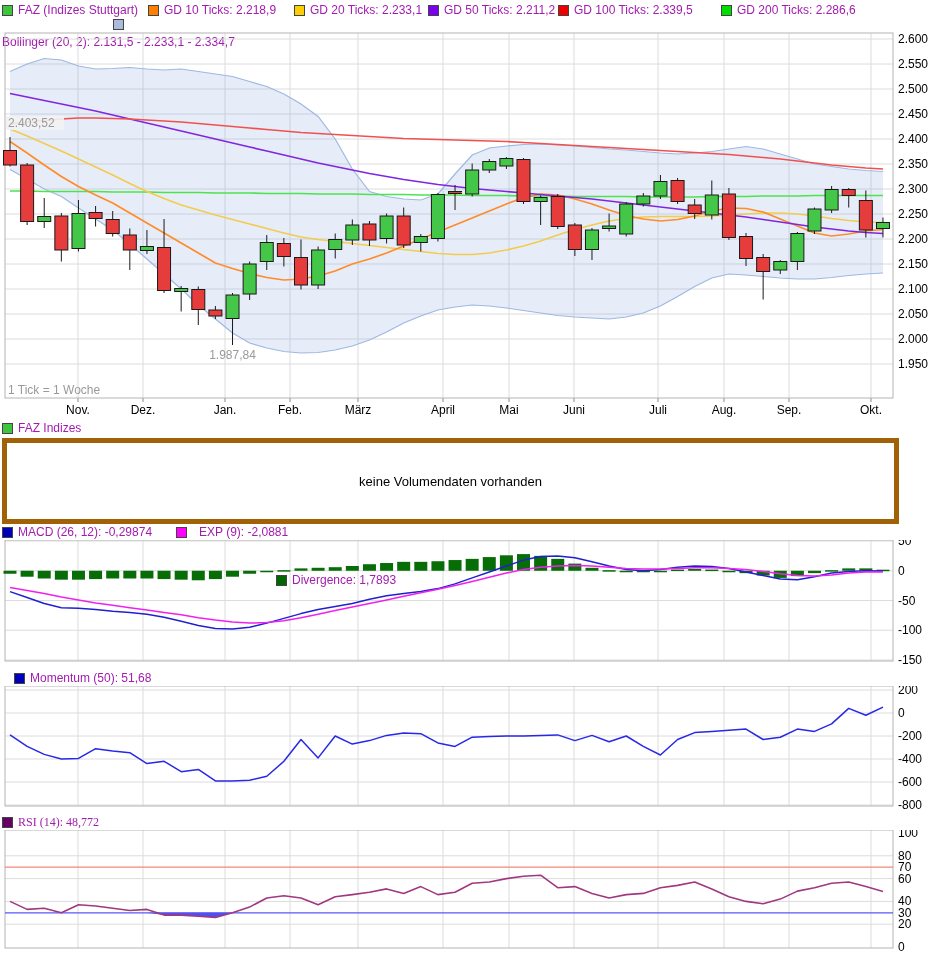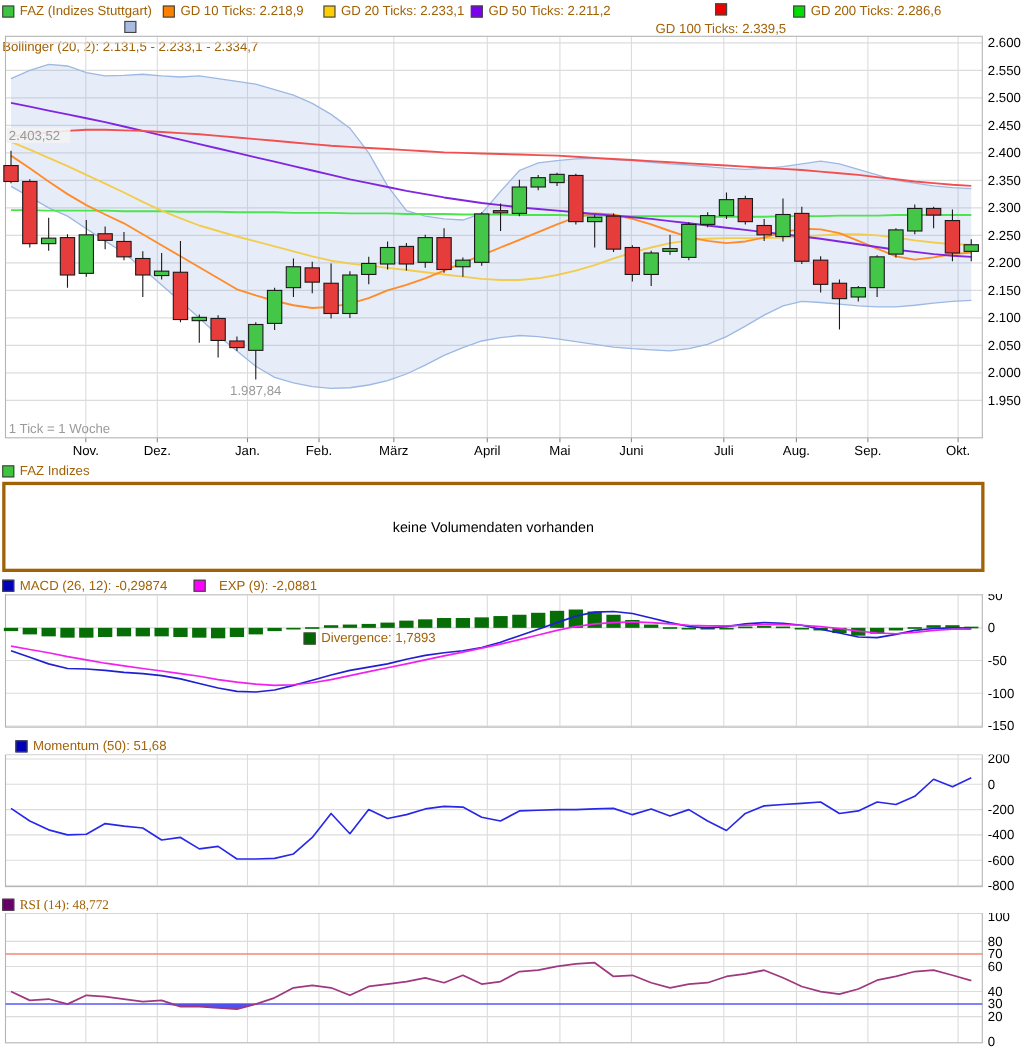--- a/index.html
+++ b/index.html
@@ -1,28 +1,28 @@
 <!DOCTYPE html>
 <html><head>
 <meta charset="utf-8">
 <style>
   html,body{margin:0;padding:0;background:#fff;}
   #stage{position:relative;width:940px;height:958px;background:#fff;overflow:hidden;
          font-family:"Liberation Sans",sans-serif;}
   .legend-row{position:absolute;left:0;top:0;width:940px;height:16px;}
   .li{position:absolute;top:0;display:flex;align-items:center;gap:5px;height:14px;
-      font-size:12px;color:#a16207;white-space:nowrap;}
+      font-size:12px;color:#a21caf;white-space:nowrap;}
   .sw{width:9px;height:9px;border:1px solid #444;display:inline-block;flex:none;}
   svg{position:absolute;left:0;display:block;}
   svg text{font-family:"Liberation Sans",sans-serif;font-size:12px;fill:#000;}
   svg text.ml{font-size:12px;}
   svg text.note{fill:#9a9a9a;}
   svg text.ann{fill:#9a9a9a;}
   #volume-box{position:absolute;left:2px;top:438px;width:887px;height:76px;
-      border:3px solid #a16207;background:#fff;display:flex;align-items:center;justify-content:center;}
+      border:5px solid #a16207;background:#fff;display:flex;align-items:center;justify-content:center;}
   #volume-box .msg{font-size:13px;color:#000;}
 </style>
 </head>
 <body>
 
 <div id="stage">
   <div class="legend-row" style="top:3px">
       <div class="li" style="left: 2px;">
         <span class="sw" style="background: rgb(62, 196, 62);"></span>
         <span>FAZ (Indizes Stuttgart)</span>
@@ -32,21 +32,21 @@
         <span>GD 10 Ticks: 2.218,9</span>
       </div>
       <div class="li" style="left: 294px;">
         <span class="sw" style="background: rgb(255, 206, 0);"></span>
         <span>GD 20 Ticks: 2.233,1</span>
       </div>
       <div class="li" style="left: 428px;">
         <span class="sw" style="background: rgb(122, 0, 238);"></span>
         <span>GD 50 Ticks: 2.211,2</span>
       </div>
-      <div class="li" style="left: 596px; flex-direction: column;">
+      <div class="li" style="left: 558px;">
         <span class="sw" style="background: rgb(238, 0, 0);"></span>
         <span>GD 100 Ticks: 2.339,5</span>
       </div>
       <div class="li" style="left: 697px; margin-left: 24px;">
         <span class="sw" style="background: rgb(0, 221, 0);"></span>
         <span>GD 200 Ticks: 2.286,6</span>
       </div>
     </div>
   <div class="legend-row" style="top:19px">
       <div class="li" style="left: 2px; flex-direction: column;">

